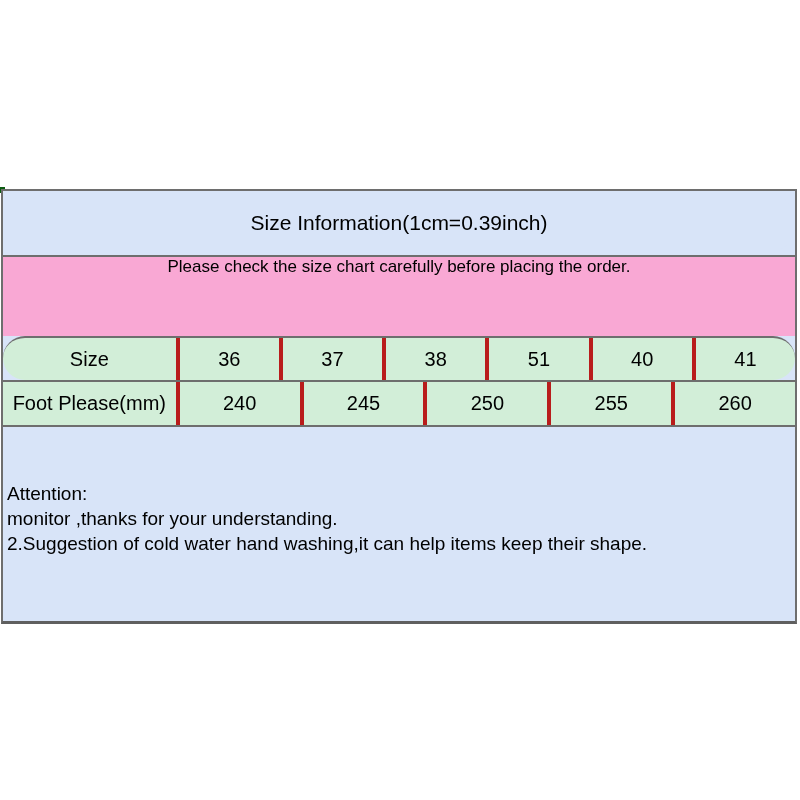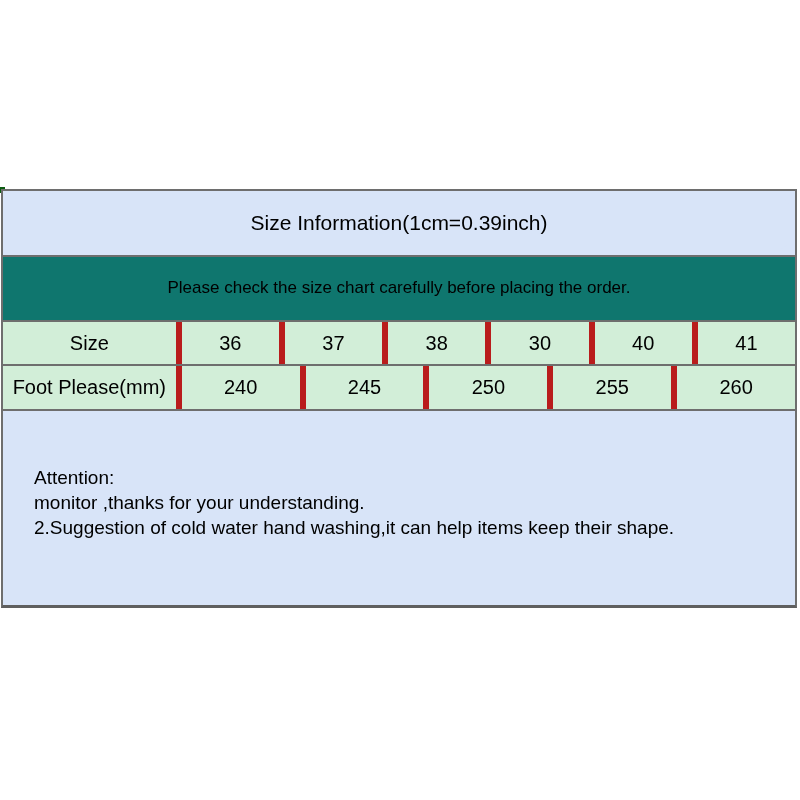--- a/index.html
+++ b/index.html
@@ -40,38 +40,38 @@
     align-items: center;
     justify-content: center;
     font-size: 21px;
     background: #d8e4f8;
     border-radius: 32px;
   }
   .note-section {
     height: 61px;
     border-top: 2px solid #6e6e6e;
     display: flex;
-    align-items: center;
+    align-items: flex-start;
     justify-content: center;
-    padding-bottom: 2px;
+    padding-bottom: 18px;
     box-sizing: content-box;
     font-size: 17px;
-    background: #0f766e;
+    background: #f9a8d4;
   }
   .grid-row {
     display: flex;
     border-top: 2px solid #6e6e6e;
     background: #d2eed8;
     font-size: 20px;
   }
-  .grid-row.row-size  { height: 42px; }
+  .grid-row.row-size  { height: 42px; border-radius: 22px; }
   .grid-row.row-foot  { height: 43px; }
   .grid-cell {
     flex: 1 1 0;
-    border-left: 6px solid #b91c1c;
+    border-left: 4px solid #b91c1c;
     display: flex;
     align-items: center;
     justify-content: center;
     box-sizing: border-box;
     overflow: hidden;
   }
   .grid-cell.label-cell {
     flex: 0 0 21.8%;
     border-left: none;
   }
@@ -79,21 +79,20 @@
     height: 196px;
     border-top: 2px solid #6e6e6e;
     box-sizing: border-box;
     padding: 54px 4px 0 4px;
     font-size: 19px;
     line-height: 25px;
     background: #d8e4f8;
   }
   .attention-line {
     white-space: nowrap;
-    margin-left: 27px;
   }
 </style>
 </head>
 <body>
 
 <div class="canvas">
 
   <div class="corner-artifact"></div>
 
   <div class="size-sheet">
@@ -104,21 +103,21 @@
 
     <div class="note-section">
       <span>Please check the size chart carefully before placing the order.</span>
     </div>
 
     <div class="grid-row row-size">
       <div class="grid-cell label-cell">Size</div>
       <div class="grid-cell">36</div>
       <div class="grid-cell">37</div>
       <div class="grid-cell">38</div>
-      <div class="grid-cell">30</div>
+      <div class="grid-cell">51</div>
       <div class="grid-cell">40</div>
       <div class="grid-cell">41</div>
     </div>
 
     <div class="grid-row row-foot">
       <div class="grid-cell label-cell">Foot Please(mm)</div>
       <div class="grid-cell">240</div>
       <div class="grid-cell">245</div>
       <div class="grid-cell">250</div>
       <div class="grid-cell">255</div>

